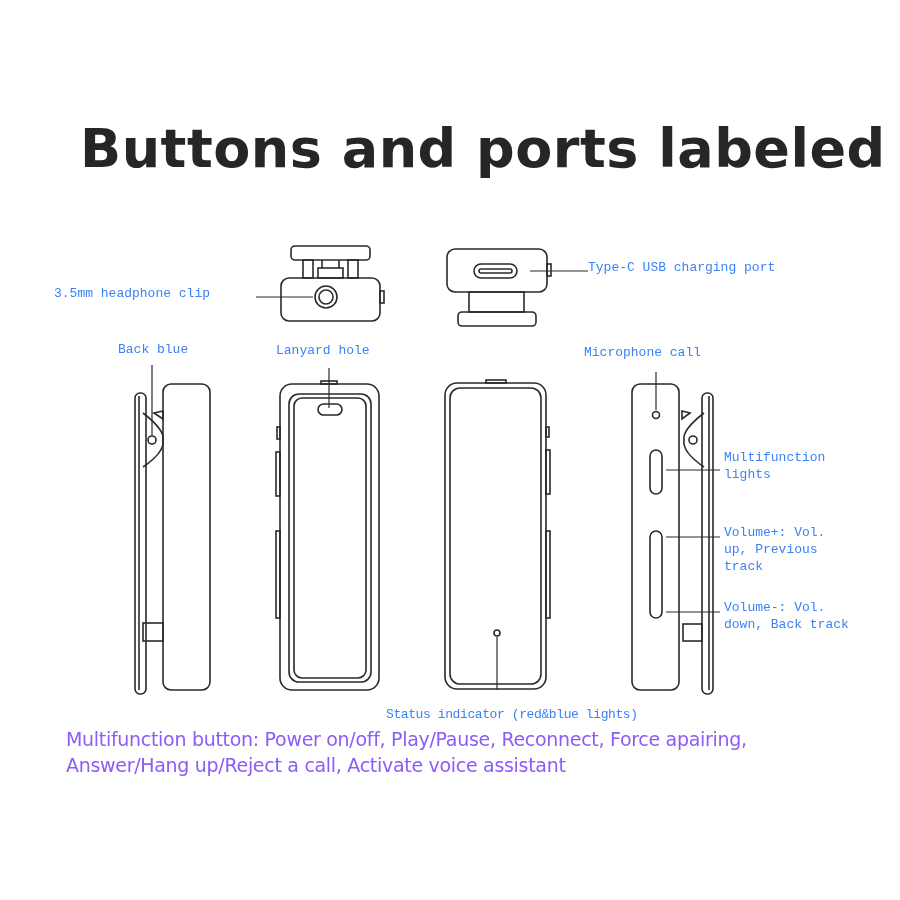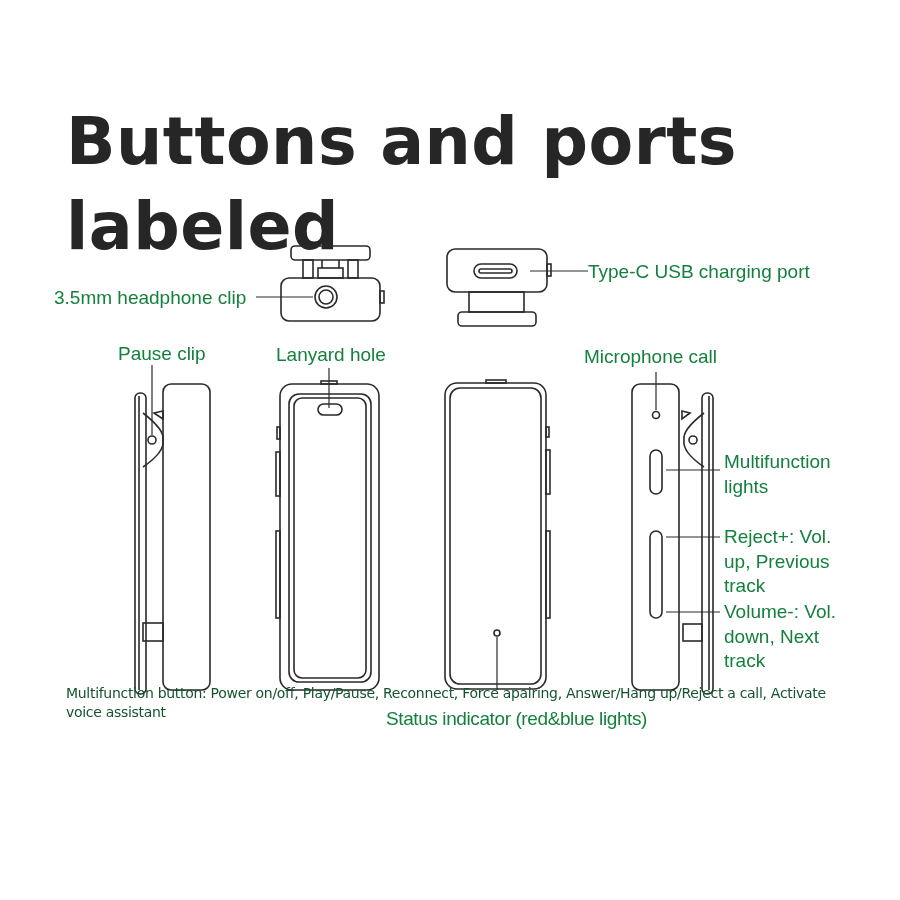--- a/index.html
+++ b/index.html
@@ -1,25 +1,25 @@
 <!DOCTYPE html>
 <html><head>
   <meta charset="utf-8">
   <style>
     html, body { margin: 0; padding: 0; background: #ffffff; }
     body { width: 900px; height: 900px; position: relative; overflow: hidden;
            font-family: "DejaVu Sans", "Liberation Sans", sans-serif; color: #222; }
-    .title { position: absolute; left: 66px; top: 100px; font-size: 65px; font-weight: bold;
-             letter-spacing: 0.5px; color: #262626; margin: 0; line-height: 1.3;
+    .title { position: absolute; left: 66px; top: 100px; font-size: 54px; font-weight: bold;
+             letter-spacing: 0.5px; color: #262626; margin: 14px; line-height: 1.3;
              font-family: "DejaVu Sans", sans-serif; }
-    .lbl { position: absolute; font-size: 19px; color: #15803d; white-space: nowrap; line-height: 1.3;
-           font-family: Liberation Sans, sans-serif; }
+    .lbl { position: absolute; font-size: 13px; color: #3b82f6; white-space: nowrap; line-height: 1.3;
+           font-family: Liberation Mono, monospace; }
     .lbl.multi { white-space: normal; }
-    .note { position: absolute; left: 66px; top: 684px; width: 790px; font-size: 14px; line-height: 1.35;
-            color: #14532d; font-family: "DejaVu Sans", sans-serif; letter-spacing: -0.3px; }
+    .note { position: absolute; left: 66px; top: 727px; width: 790px; font-size: 19px; line-height: 1.35;
+            color: #8b5cf6; font-family: "DejaVu Sans", sans-serif; letter-spacing: -0.3px; }
     svg.diagram { position: absolute; left: 0; top: 0; }
   </style>
 </head>
 <body>
 
 <h1 class="title">Buttons and ports labeled</h1>
 
 <svg class="diagram" width="900" height="900" viewBox="0 0 900 900" fill="none" stroke="#2a2a2a" stroke-width="1.6">
 
   <g>
@@ -93,21 +93,21 @@
     <rect x="650" y="531" width="12" height="87" rx="6"></rect>
     <rect x="683" y="624" width="19" height="17"></rect>
     <line x1="666" y1="470" x2="720" y2="470" stroke-width="1.2"></line>
     <line x1="666" y1="537" x2="720" y2="537" stroke-width="1.2"></line>
     <line x1="666" y1="612" x2="720" y2="612" stroke-width="1.2"></line>
   </g>
 </svg>
 
 <div class="lbl" style="left:54px; top:286px;">3.5mm headphone clip</div>
 <div class="lbl" style="left:588px; top:260px;">Type-C USB charging port</div>
-<div class="lbl" style="left:118px; top:342px;">Pause clip</div>
+<div class="lbl" style="left:118px; top:342px;">Back blue</div>
 <div class="lbl" style="left:276px; top:343px;">Lanyard hole</div>
 <div class="lbl" style="left:584px; top:345px;">Microphone call</div>
 <div class="lbl multi" style="left:724px; top:450px; width:120px;">Multifunction lights</div>
-<div class="lbl multi" style="left:724px; top:525px; width:125px;">Reject+: Vol. up, Previous track</div>
-<div class="lbl multi" style="left:724px; top:600px; width:125px;">Volume-: Vol. down, Next track</div>
+<div class="lbl multi" style="left:724px; top:525px; width:125px;">Volume+: Vol. up, Previous track</div>
+<div class="lbl multi" style="left:724px; top:600px; width:125px;">Volume-: Vol. down, Back track</div>
 <div class="lbl" style="left:386px; top:693px; letter-spacing:-0.4px;margin-top:14px;">Status indicator (red&amp;blue lights)</div>
 
 <div class="note">Multifunction button: Power on/off, Play/Pause, Reconnect, Force apairing, Answer/Hang up/Reject a call, Activate voice assistant</div>
 
 </body></html>

